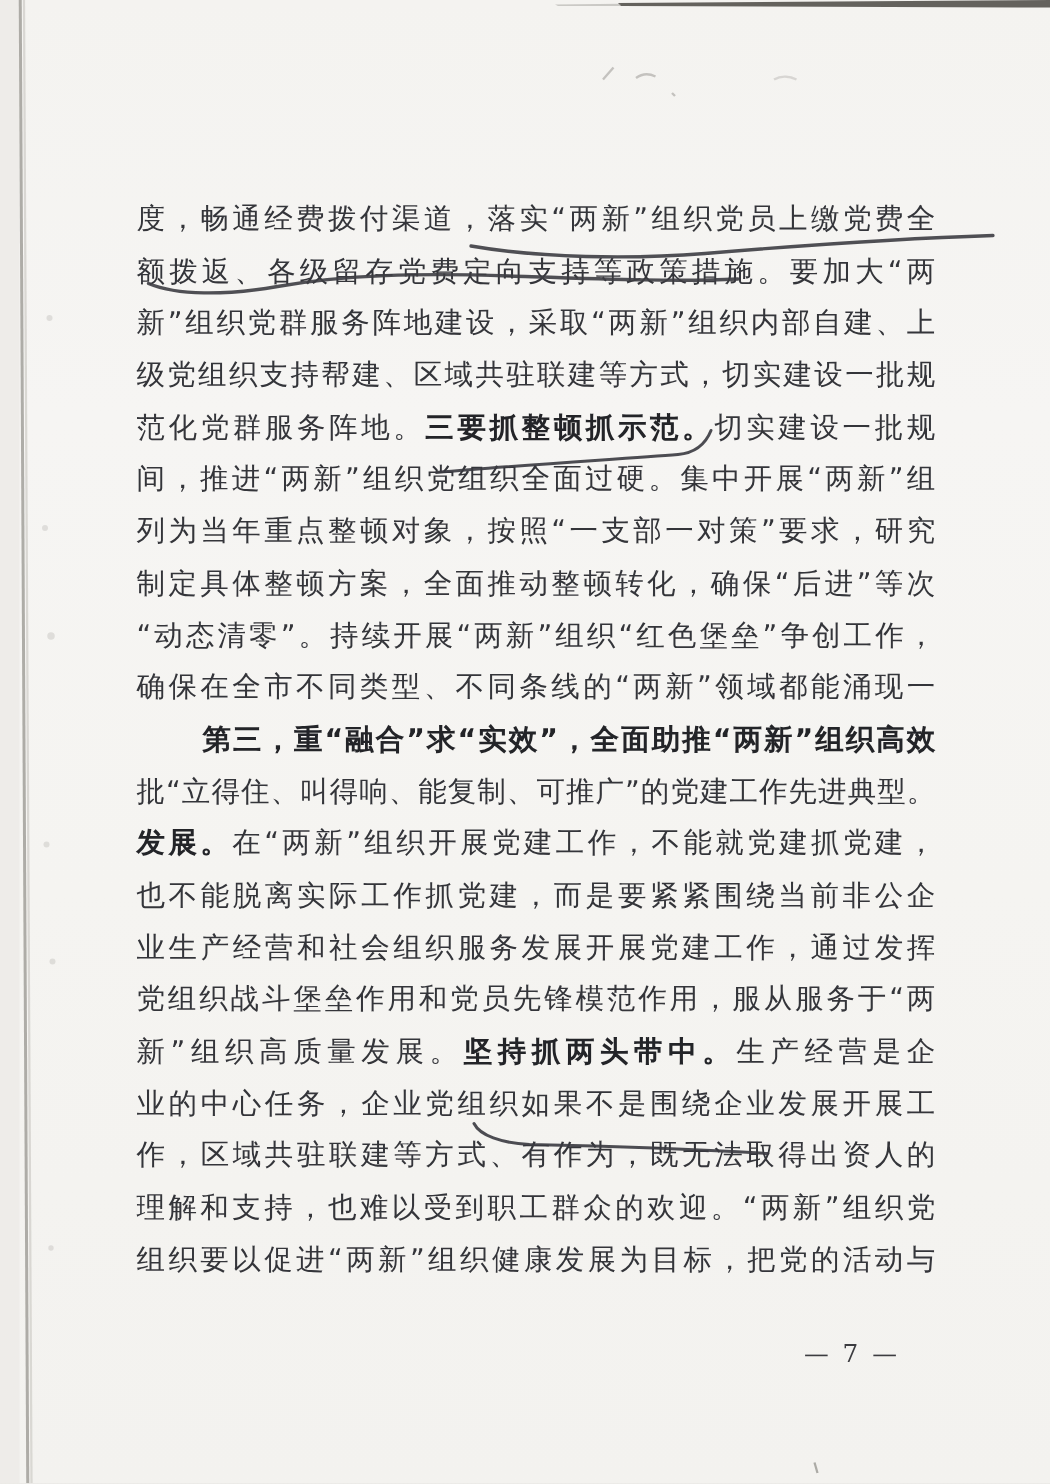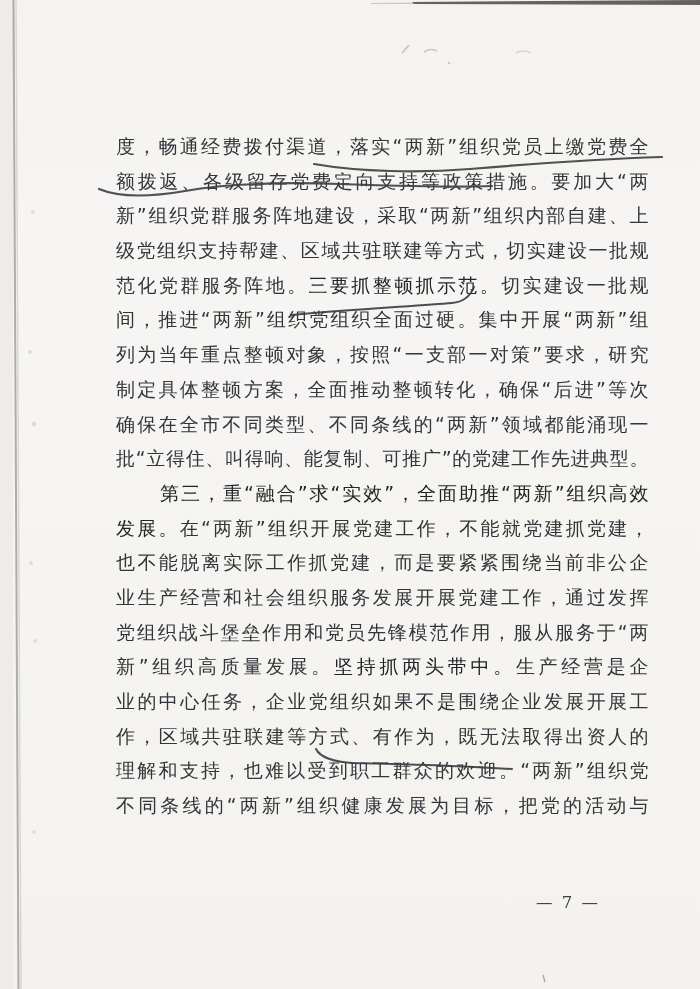--- a/index.html
+++ b/index.html
@@ -4,34 +4,34 @@
 <style>
   html,body{margin:0;padding:0;background:#e9e8e5;}
   .page{
     position:relative;
     width:700px;height:989px;
     background:linear-gradient(180deg,#f4f3f0 0%,#f6f5f3 28%,#f5f4f1 60%,#f3f2ef 100%);
     overflow:hidden;
     font-family:"DejaVu Sans","Liberation Sans",sans-serif;
   }
   .textblock{
-    position:absolute;left:116px;top:129px;width:533px;
+    position:absolute;left:91px;top:129px;width:533px;
   }
   .line{
     height:34.7px;line-height:34.7px;
     font-size:19px;
     color:#34353a;
     text-align:justify;
     text-align-last:justify;
     white-space:nowrap;
     letter-spacing:0.5px;
   }
   .line.indent{ text-indent:44px; }
   .seg{ font-weight:400; }
-  .seg.bold{ font-weight:400; color:#232428; }
+  .seg.bold{ font-weight:700; color:#232428; }
   .pageno{
     position:absolute;left:528px;top:893px;width:80px;
     font-family:"DejaVu Serif","Liberation Serif",serif;
     font-size:16.5px;color:#3c3c40;letter-spacing:2px;text-align:center;
   }
   svg.artifacts{
     position:absolute;left:0;top:0;width:700px;height:989px;
     pointer-events:none;z-index:5;
   }
 </style>
@@ -42,32 +42,33 @@
 
   <div class="textblock" id="lines">
       <div class="line"><span class="seg">度，畅通经费拨付渠道，落实“两新”组织党员上缴党费全</span></div>
       <div class="line"><span class="seg">额拨返、各级留存党费定向支持等政策措施。要加大“两</span></div>
       <div class="line"><span class="seg">新”组织党群服务阵地建设，采取“两新”组织内部自建、上</span></div>
       <div class="line"><span class="seg">级党组织支持帮建、区域共驻联建等方式，切实建设一批规</span></div>
       <div class="line"><span class="seg">范化党群服务阵地。</span><span class="seg bold">三要抓整顿抓示范。</span><span class="seg">切实建设一批规</span></div>
       <div class="line"><span class="seg">间，推进“两新”组织党组织全面过硬。集中开展“两新”组</span></div>
       <div class="line"><span class="seg">列为当年重点整顿对象，按照“一支部一对策”要求，研究</span></div>
       <div class="line"><span class="seg">制定具体整顿方案，全面推动整顿转化，确保“后进”等次</span></div>
+      <div class="line"><span class="seg">“动态清零”。持续开展“两新”组织“红色堡垒”争创工作，</span></div>
       <div class="line"><span class="seg">确保在全市不同类型、不同条线的“两新”领域都能涌现一</span></div>
+      <div class="line indent"><span class="seg bold">第三，重“融合”求“实效”，全面助推“两新”组织高效</span></div>
       <div class="line"><span class="seg">批“立得住、叫得响、能复制、可推广”的党建工作先进典型。</span></div>
-      <div class="line indent"><span class="seg bold">第三，重“融合”求“实效”，全面助推“两新”组织高效</span></div>
       <div class="line"><span class="seg bold">发展。</span><span class="seg">在“两新”组织开展党建工作，不能就党建抓党建，</span></div>
       <div class="line"><span class="seg">也不能脱离实际工作抓党建，而是要紧紧围绕当前非公企</span></div>
       <div class="line"><span class="seg">业生产经营和社会组织服务发展开展党建工作，通过发挥</span></div>
       <div class="line"><span class="seg">党组织战斗堡垒作用和党员先锋模范作用，服从服务于“两</span></div>
       <div class="line"><span class="seg">新”组织高质量发展。</span><span class="seg bold">坚持抓两头带中。</span><span class="seg">生产经营是企</span></div>
       <div class="line"><span class="seg">业的中心任务，企业党组织如果不是围绕企业发展开展工</span></div>
       <div class="line"><span class="seg">作，区域共驻联建等方式、有作为，既无法取得出资人的</span></div>
       <div class="line"><span class="seg">理解和支持，也难以受到职工群众的欢迎。“两新”组织党</span></div>
-      <div class="line"><span class="seg">不同条线的“两新”组织健康发展为目标，把党的活动与</span></div>
+      <div class="line"><span class="seg">组织要以促进“两新”组织健康发展为目标，把党的活动与</span></div>
     </div>
 
   <div class="pageno">— 7 —</div>
 
   <svg class="artifacts" viewBox="0 0 700 989">
 
     <path d="M412,2 L700,0 L700,5 L414,4 Z" fill="#4a4843" opacity="0.85"></path>
     <path d="M370,3 L414,2.5 L414,4 L372,4 Z" fill="#8b8984" opacity="0.4"></path>
 
     <rect x="0" y="0" width="13" height="989" fill="#edebe8" opacity="0.9"></rect>

